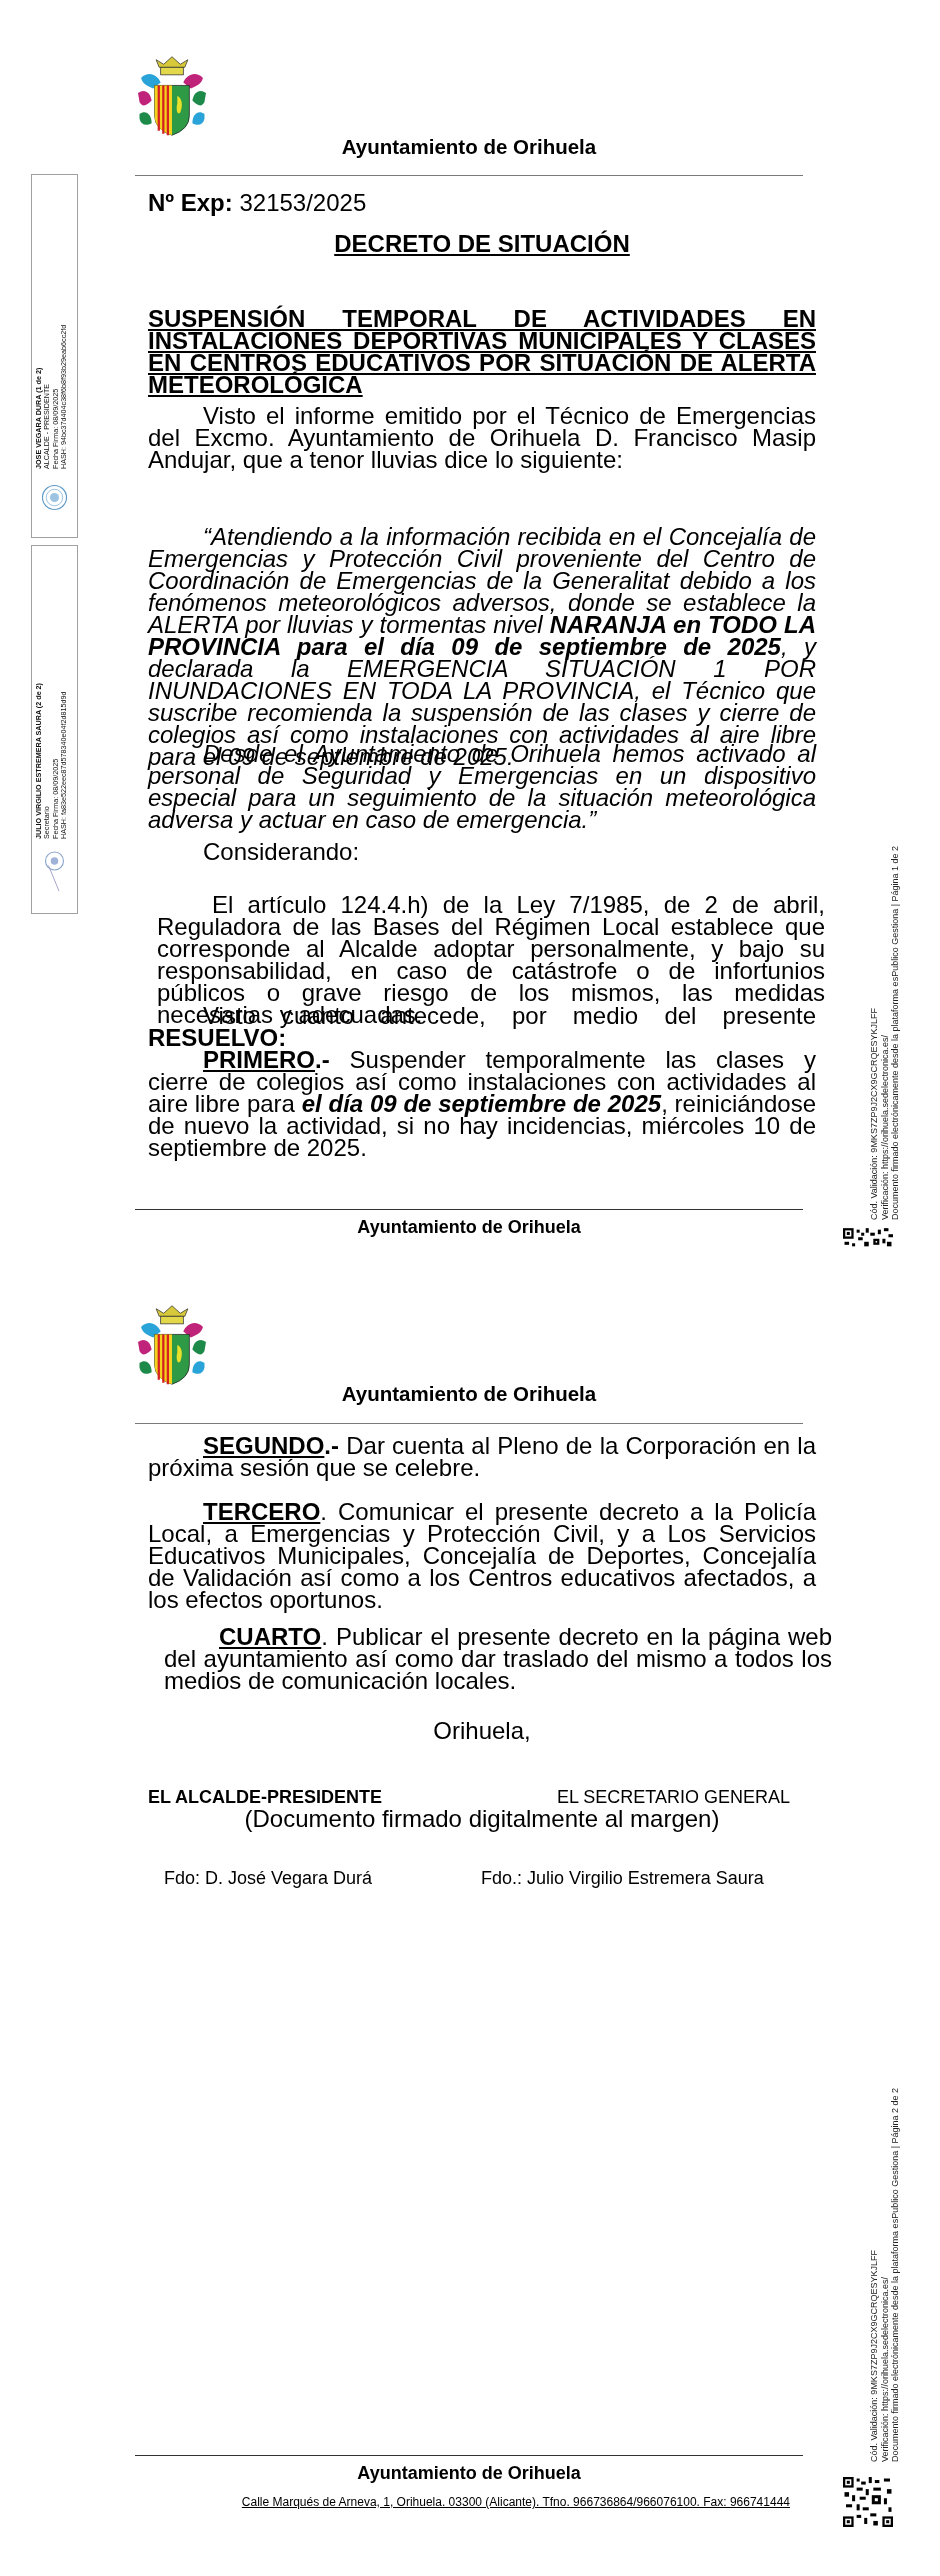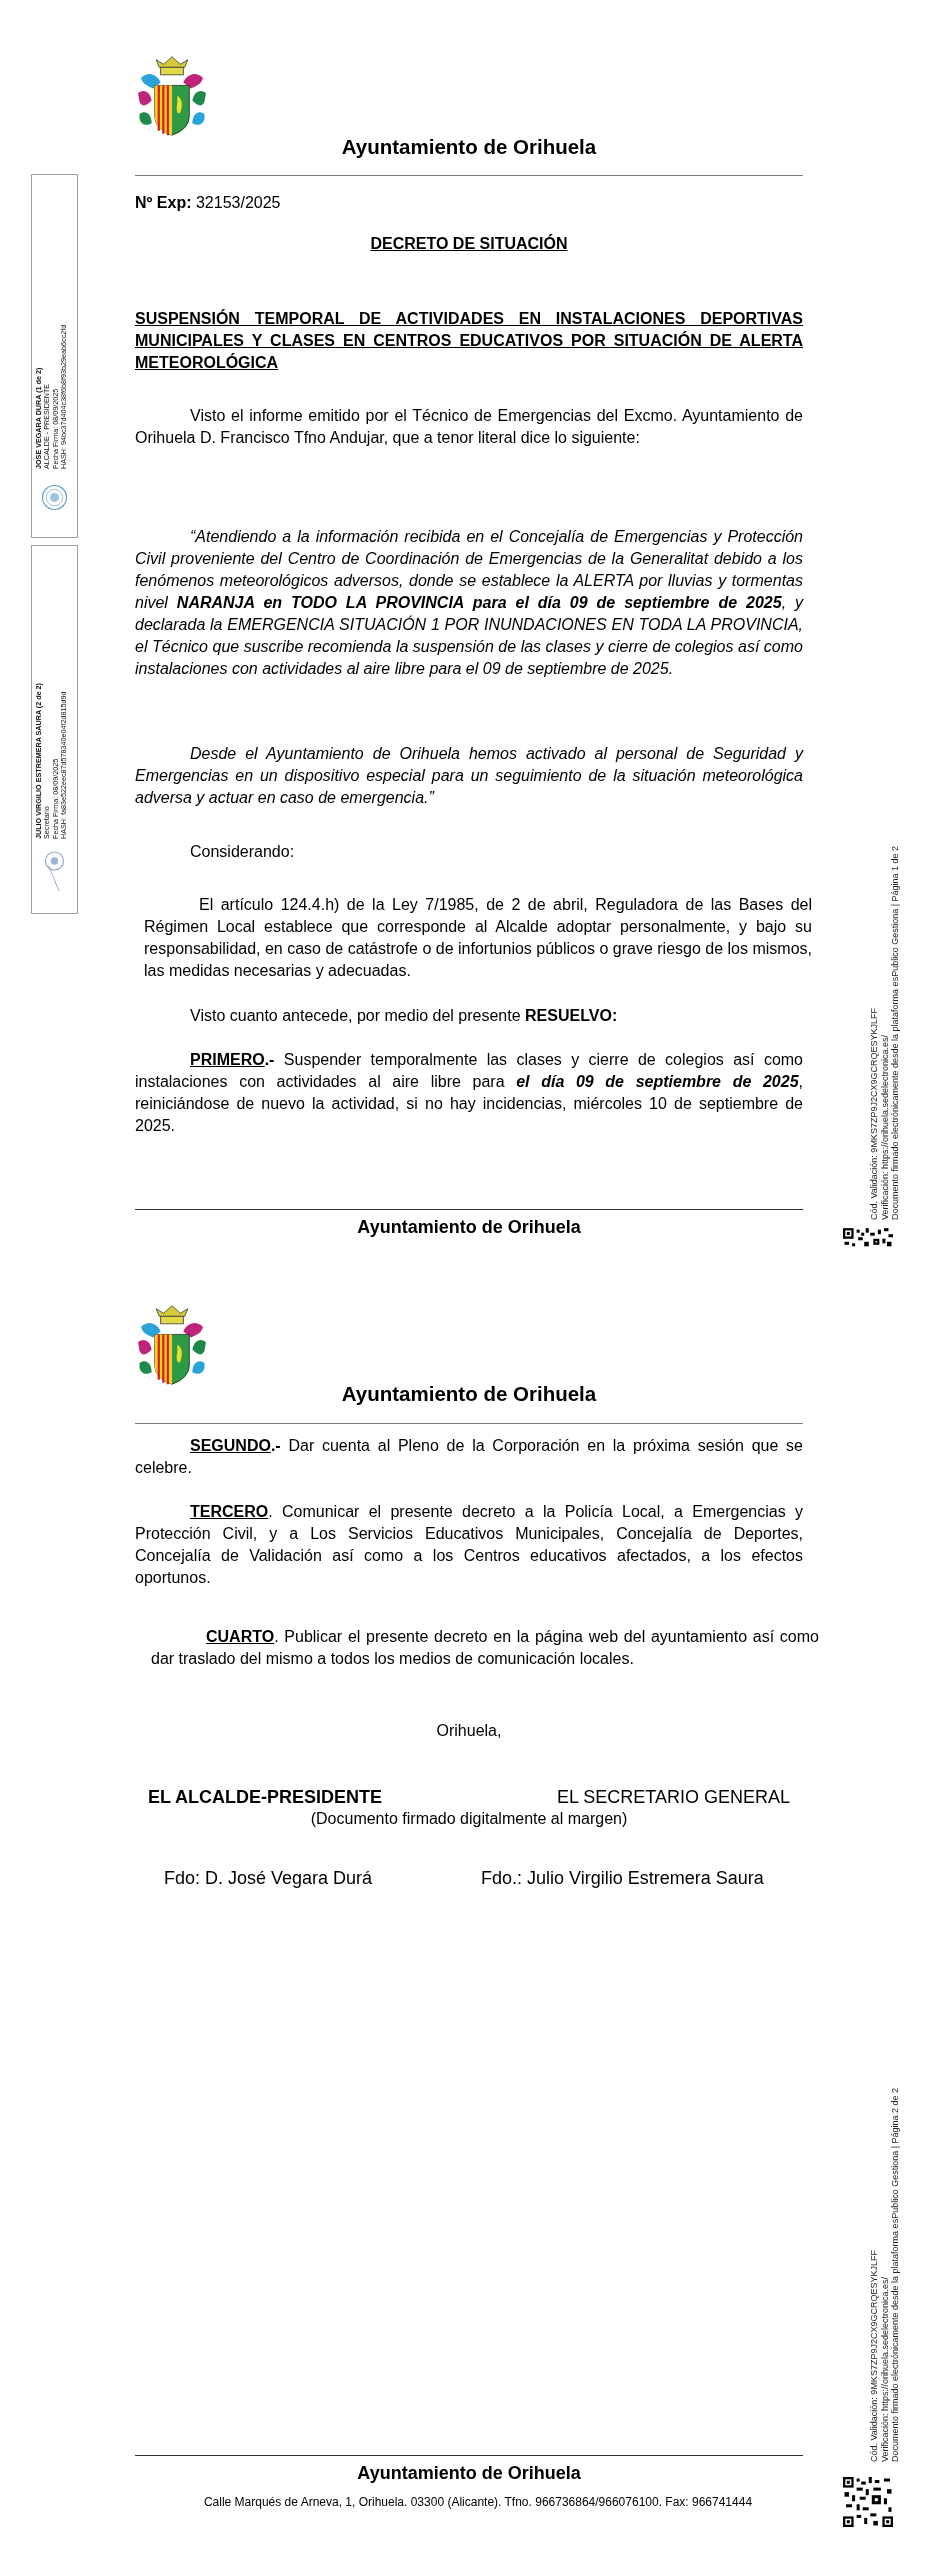--- a/index.html
+++ b/index.html
@@ -3,36 +3,36 @@
 <meta charset="utf-8">
 <style>
   html, body { margin: 0; padding: 0; background: #ffffff; }
   body { width: 941px; height: 2576px; position: relative; overflow: hidden;
          font-family: "Liberation Sans", sans-serif; color: #000; }
   .logo { position: absolute; width: 74px; height: 82px; }
   .hdr-title { position: absolute; left: 135px; width: 668px; text-align: center;
                font-weight: bold; font-size: 20.5px; }
   .rule { position: absolute; left: 135px; width: 668px; height: 0; border-top: 1.5px solid #7a7a7a; }
   .rule.dark { border-top: 1.5px solid #333; }
-  .text { position: absolute; left: 135px; width: 668px; font-size: 16px; line-height: 22px;
+  .text { position: absolute; left: 148px; width: 668px; font-size: 24px; line-height: 22px;
           text-align: justify; }
   .indent { text-indent: 55px; }
   .it { font-style: italic; }
   .b { font-weight: bold; }
   .u { text-decoration: underline; }
   .center { text-align: center; }
   .sigbox { position: absolute; left: 31px; width: 45px; border: 1.5px solid #a0a0a0; background: #fff; }
   .sigtext { position: absolute; transform-origin: 0 0; transform: rotate(-90deg);
              font-size: 7.2px; line-height: 8.3px; white-space: nowrap; color: #111; }
   .sigtext .nm { font-weight: bold; }
   .seal { position: absolute; left: 9px; width: 27px; height: 27px; }
   .vtext { position: absolute; transform-origin: 0 0; transform: rotate(-90deg);
            font-size: 9px; line-height: 10.6px; white-space: nowrap; color: #222; }
   .qr { position: absolute; left: 843px; width: 50px; }
-  .footer-addr { position: absolute; left: 144px; width: 668px; text-align: center; font-size: 12px; }
+  .footer-addr { position: absolute; left: 122px; width: 668px; text-align: right; font-size: 12px; text-decoration: underline; }
   .sig-row { position: absolute; left: 135px; width: 668px; font-size: 18px; }
   .sig-row span { position: absolute; white-space: nowrap; }
 </style>
 </head>
 <body>
 
 <div>
 
   <svg class="logo" style="left:135px; top:55px;" viewBox="0 0 98 108">
     <polygon points="32,16 66,16 70,6 60,12 49,2 38,12 28,6" fill="#d8c93a" stroke="#333" stroke-width="1"></polygon>
@@ -56,21 +56,21 @@
 
   <div class="text" style="top:192px; text-align:left;">
     <span class="b">Nº Exp:</span>
     <span>32153/2025</span>
   </div>
 
   <div class="text center b u" style="top:233px; text-align:center;">DECRETO DE SITUACIÓN </div>
 
   <div class="text b u" style="top:308px;">SUSPENSIÓN TEMPORAL DE ACTIVIDADES EN INSTALACIONES DEPORTIVAS MUNICIPALES Y CLASES EN CENTROS EDUCATIVOS POR SITUACIÓN DE ALERTA METEOROLÓGICA</div>
 
-  <p class="text indent" style="top:405px; margin:0;">Visto el informe emitido por el Técnico de Emergencias del Excmo. Ayuntamiento de Orihuela D. Francisco Tfno Andujar, que a tenor literal dice lo siguiente:</p>
+  <p class="text indent" style="top:405px; margin:0;">Visto el informe emitido por el Técnico de Emergencias del Excmo. Ayuntamiento de Orihuela D. Francisco Masip Andujar, que a tenor lluvias dice lo siguiente:</p>
 
   <p class="text indent it" style="top:526px; margin:0;"><span>“Atendiendo a la información recibida en el Concejalía de Emergencias y Protección Civil proveniente del Centro de Coordinación de Emergencias de la Generalitat debido a los fenómenos meteorológicos adversos, donde se establece la ALERTA por lluvias y tormentas nivel </span><span class="b">NARANJA en TODO LA PROVINCIA para el día 09 de septiembre de 2025</span><span>, y declarada la EMERGENCIA SITUACIÓN 1 POR INUNDACIONES EN TODA LA PROVINCIA, el Técnico que suscribe recomienda la suspensión de las clases y cierre de colegios así como instalaciones con actividades al aire libre para el 09 de septiembre de 2025.</span></p>
 
   <p class="text indent it" style="top:743px; margin:0;">Desde el Ayuntamiento de Orihuela hemos activado al personal de Seguridad y Emergencias en un dispositivo especial para un seguimiento de la situación meteorológica adversa y actuar en caso de emergencia.”</p>
 
   <p class="text indent" style="top:841px; margin:0;">Considerando:</p>
 
   <p class="text indent" style="top:885px; margin:9px;">El artículo 124.4.h) de la Ley 7/1985, de 2 de abril, Reguladora de las Bases del Régimen Local establece que corresponde al Alcalde adoptar personalmente, y bajo su responsabilidad, en caso de catástrofe o de infortunios públicos o grave riesgo de los mismos, las medidas necesarias y adecuadas.</p>
 
   <p class="text indent" style="top:1005px; margin:0;"><span>Visto cuanto antecede, por medio del presente </span><span class="b">RESUELVO:</span></p>

